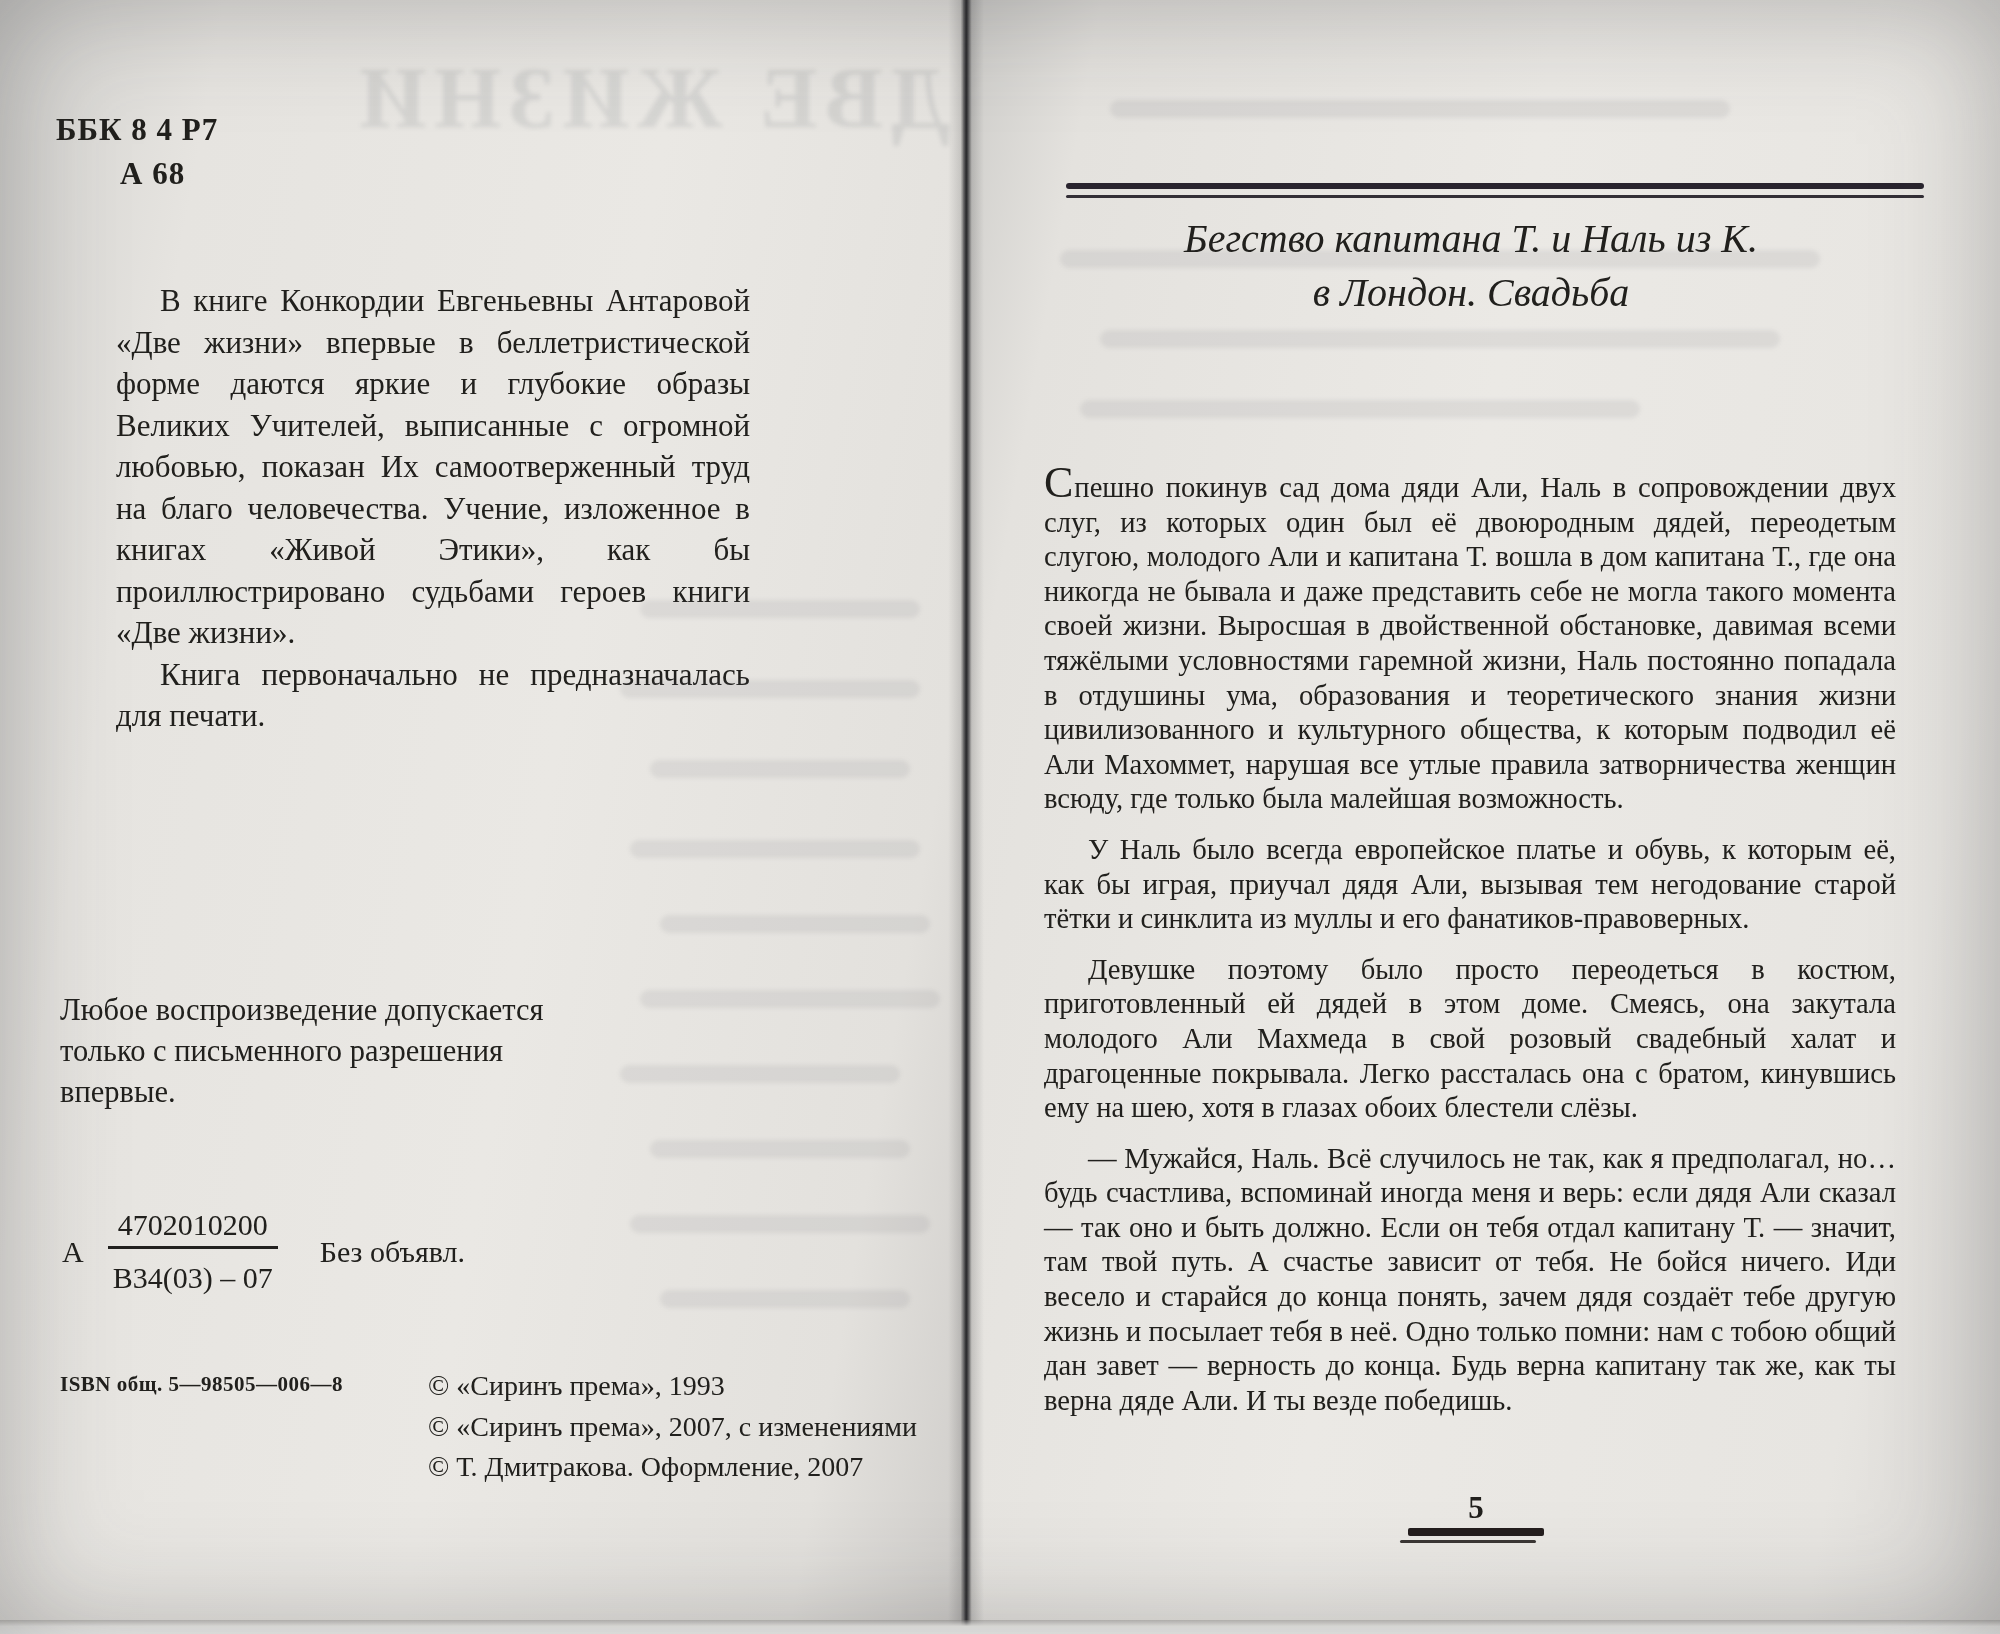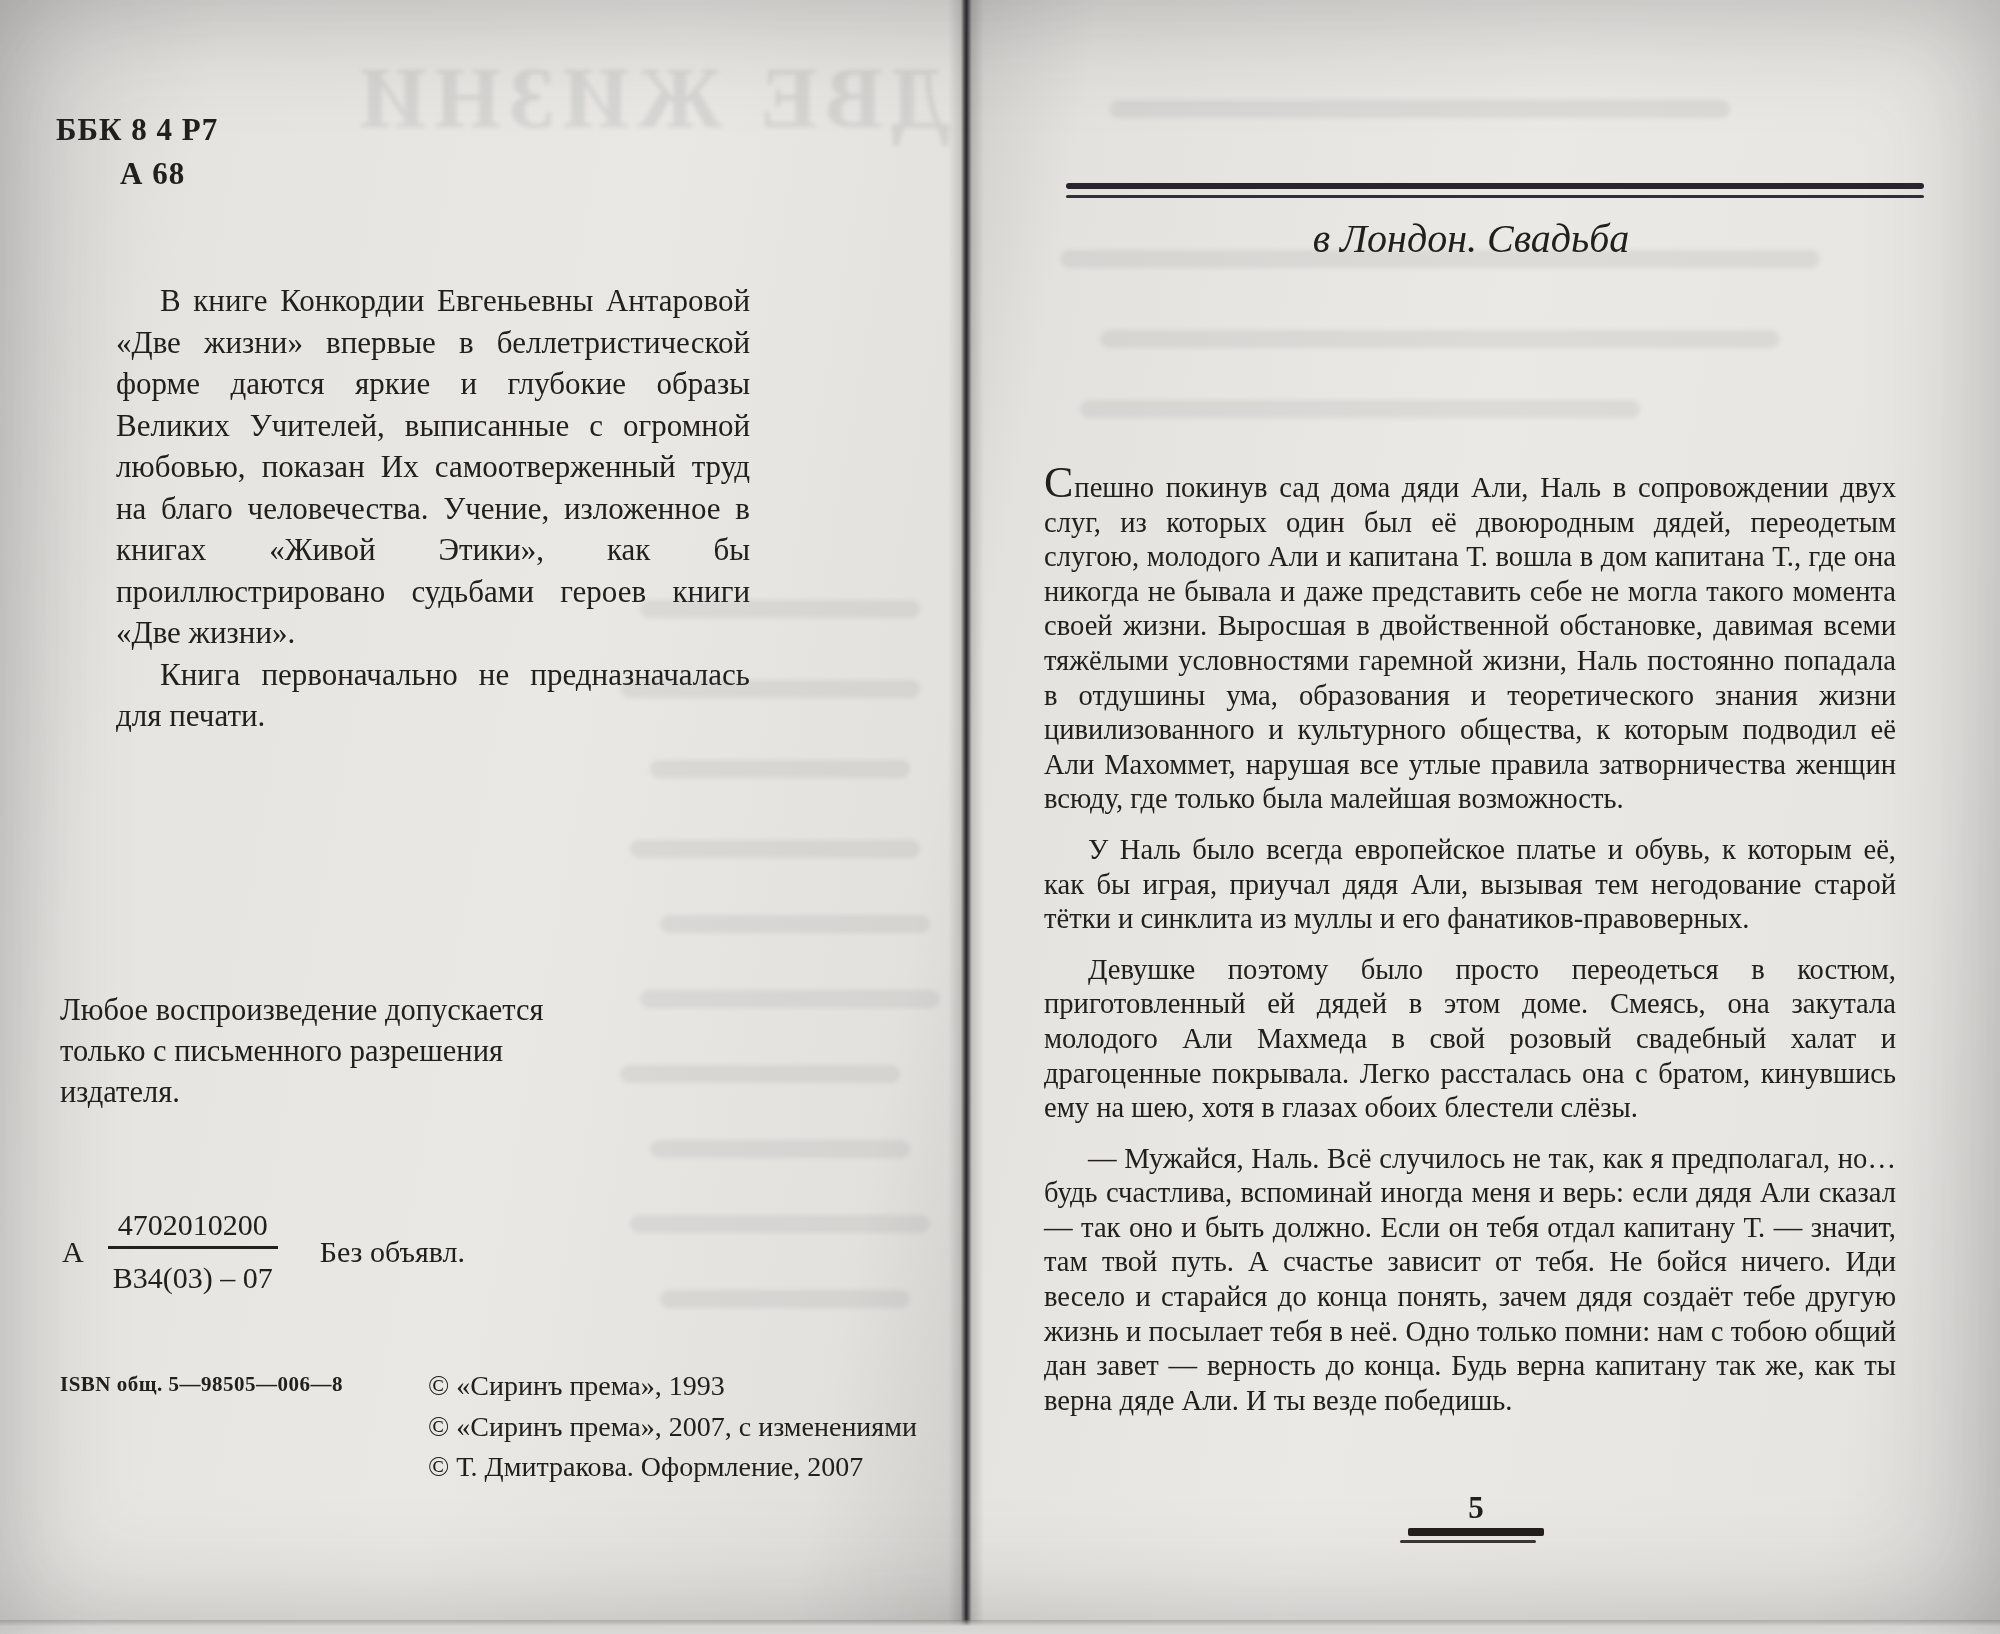--- a/index.html
+++ b/index.html
@@ -134,21 +134,21 @@
     <div class="ghost-line" style="left:660px; top:915px;  width:270px;"></div>
     <div class="ghost-line" style="left:640px; top:990px;  width:300px;"></div>
     <div class="ghost-line" style="left:620px; top:1065px; width:280px;"></div>
     <div class="ghost-line" style="left:650px; top:1140px; width:260px;"></div>
     <div class="ghost-line" style="left:630px; top:1215px; width:300px;"></div>
     <div class="ghost-line" style="left:660px; top:1290px; width:250px;"></div>
 
     <div id="rights" class="ink">
       <div>Любое воспроизведение допускается</div>
       <div>только с письменного разрешения</div>
-      <div>издателя.</div>
+      <div>впервые.</div>
     </div>
 
     <div id="catalog" class="ink">
       <span>А</span>
       <span class="frac">
         <span class="num">4702010200</span>
         <span class="den">В34(03) – 07</span>
       </span>
       <span>Без объявл.</span>
     </div>
@@ -170,20 +170,21 @@
     <div class="ghost-line" style="left:110px;  top:400px; width:560px;"></div>
   </div>
 
 
   <div id="heading-rule">
     <div class="thick"></div>
     <div class="thin"></div>
   </div>
 
   <div id="chapter-title" class="ink">
+    <div>Бегство капитана Т. и Наль из К.</div>
     <div>в Лондон. Свадьба</div>
   </div>
 
   <div id="body-text" class="ink">
     <p>
       <span class="drop">С</span><span>пешно покинув сад дома дяди Али, Наль в сопровождении двух слуг, из которых один был её двоюродным дядей, переодетым слугою, молодого Али и капитана Т. вошла в дом капитана Т., где она никогда не бывала и даже представить себе не могла такого момента своей жизни. Выросшая в двойственной обстановке, давимая всеми тяжёлыми условностями гаремной жизни, Наль постоянно попадала в отдушины ума, образования и теоретического знания жизни цивилизованного и культурного общества, к которым подводил её Али Махоммет, нарушая все утлые правила затворничества женщин всюду, где только была малейшая возможность.</span>
     </p>
     <p class="indent">У Наль было всегда европейское платье и обувь, к которым её, как бы играя, приучал дядя Али, вызывая тем негодование старой тётки и синклита из муллы и его фанатиков-правоверных.</p>
     <p class="indent">Девушке поэтому было просто переодеться в костюм, приготовленный ей дядей в этом доме. Смеясь, она закутала молодого Али Махмеда в свой розовый свадебный халат и драгоценные покрывала. Легко рассталась она с братом, кинувшись ему на шею, хотя в глазах обоих блестели слёзы.</p>
     <p class="indent">— Мужайся, Наль. Всё случилось не так, как я предполагал, но… будь счастлива, вспоминай иногда меня и верь: если дядя Али сказал — так оно и быть должно. Если он тебя отдал капитану Т. — значит, там твой путь. А счастье зависит от тебя. Не бойся ничего. Иди весело и старайся до конца понять, зачем дядя создаёт тебе другую жизнь и посылает тебя в неё. Одно только помни: нам с тобою общий дан завет — верность до конца. Будь верна капитану так же, как ты верна дяде Али. И ты везде победишь.</p>

